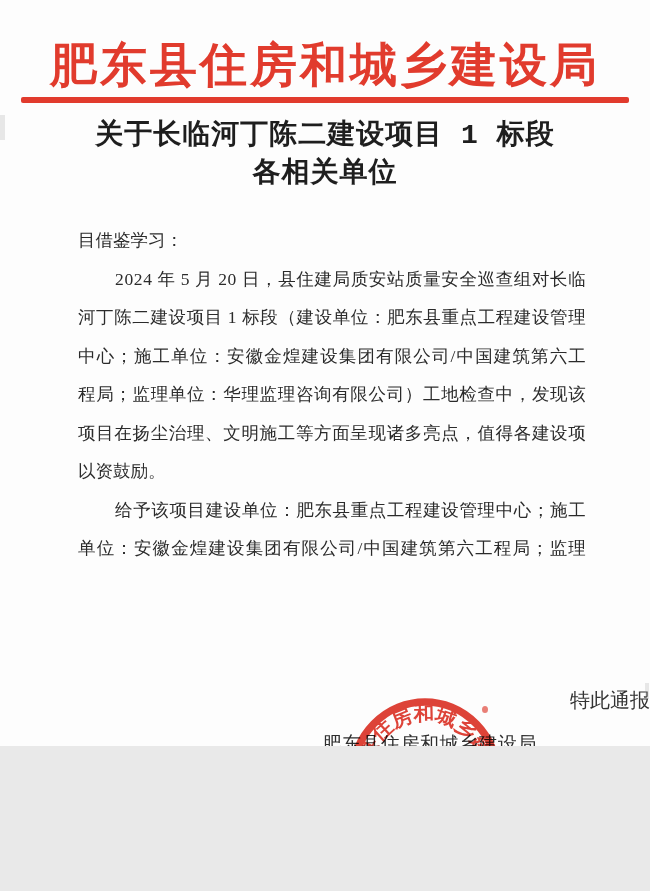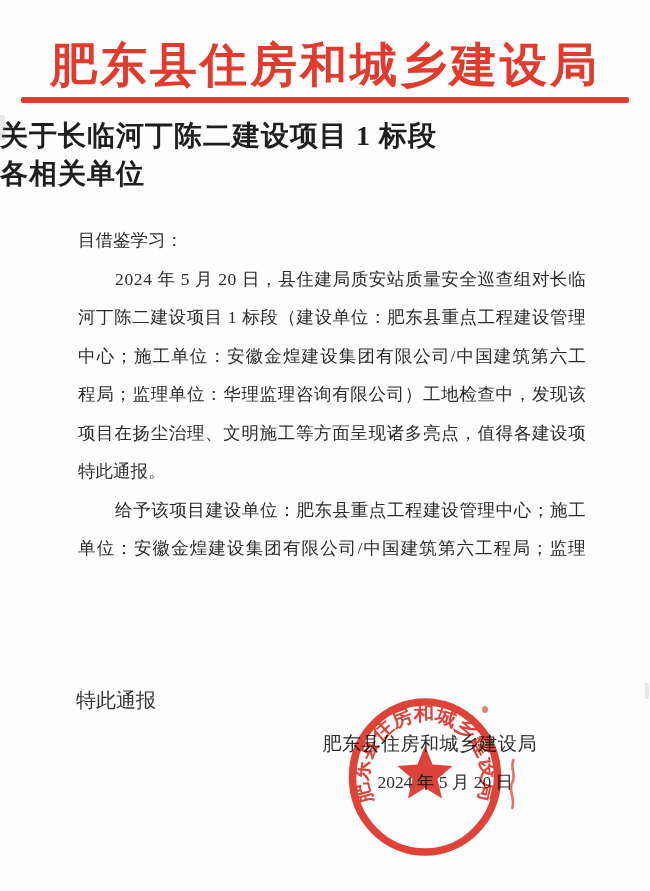--- a/index.html
+++ b/index.html
@@ -1,42 +1,42 @@
 <!DOCTYPE html>
 <html><head>
 <meta charset="utf-8">
 <style>
   html,body{margin:0;padding:0;background:#e9e9e9;}
   .page{
-    position:relative;width:650px;height:891px;margin:0 auto;
+    position:relative;width:650px;height:746px;margin:0 auto;
     background:#fdfdfd;overflow:hidden;
     font-family:"Liberation Serif","DejaVu Serif",serif;
     color:#2b2b2b;
   }
   .org-header{
     margin:40px 0 0;text-align:center;
     font-size:47px;font-weight:bold;line-height:50px;
     letter-spacing:3px;color:#e13b2d;
     font-family:"Liberation Serif","DejaVu Serif",serif;
   }
   .rule{width:608px;height:6px;background:#e13b2d;margin:7px auto 0;border-radius:2px;}
   .doc-title{
-    font-weight:bold;font-size:28px;line-height:38px;
+    text-align:center;font-weight:bold;font-size:28px;line-height:38px;
     color:#1e1e1e;letter-spacing:1px;
-    font-family:Liberation Serif, serif;
+    font-family:Liberation Mono, monospace;
   }
   .doc-title.first{margin-top:14px;}
   .body-block{margin-top:28px;padding:0 64px 0 78px;}
   .line{
     height:38.5px;line-height:38.5px;font-size:17.5px;color:#2b2b2b;
     white-space:nowrap;
   }
   .line.stretch{display:flex;justify-content:space-between;align-items:center;white-space:normal;}
   .line.indent{padding-left:37px;}
-  .closing{margin-top:112px;padding-left:76px;font-size:20px;line-height:40px;color:#333;}
+  .closing{margin-top:112px;padding-left:76px;font-size:20px;line-height:40px;color:#333;text-align:right;}
   .signature{margin-top:8px;text-align:right;padding-right:113px;font-size:19px;line-height:32px;color:#2e2e2e;letter-spacing:0.5px;}
   .date{margin-top:7px;text-align:right;padding-right:137px;font-size:17.5px;line-height:30px;color:#2e2e2e;}
   .seal{
     position:absolute;left:346px;top:697px;width:158px;height:160px;
     mix-blend-mode:multiply;opacity:0.92;pointer-events:none;
   }
   .ink-squiggle{position:absolute;left:507px;top:758px;width:12px;height:52px;pointer-events:none;}
   .ink-dot{position:absolute;left:482px;top:706px;width:6px;height:7px;background:#de3c2e;border-radius:50%;opacity:0.65;}
   .smudge{position:absolute;background:#9a9a9a;opacity:0.22;}
   .smudge.left{left:0;top:115px;width:5px;height:25px;}
@@ -205,21 +205,21 @@
         <span>亮</span>
         <span>点</span>
         <span>，</span>
         <span>值</span>
         <span>得</span>
         <span>各</span>
         <span>建</span>
         <span>设</span>
         <span>项</span>
       </div>
-    <div class="line">特此通报。</div>
+    <div class="line">以资鼓励。</div>
     <div class="line stretch indent">
         <span>给</span>
         <span>予</span>
         <span>该</span>
         <span>项</span>
         <span>目</span>
         <span>建</span>
         <span>设</span>
         <span>单</span>
         <span>位</span>

